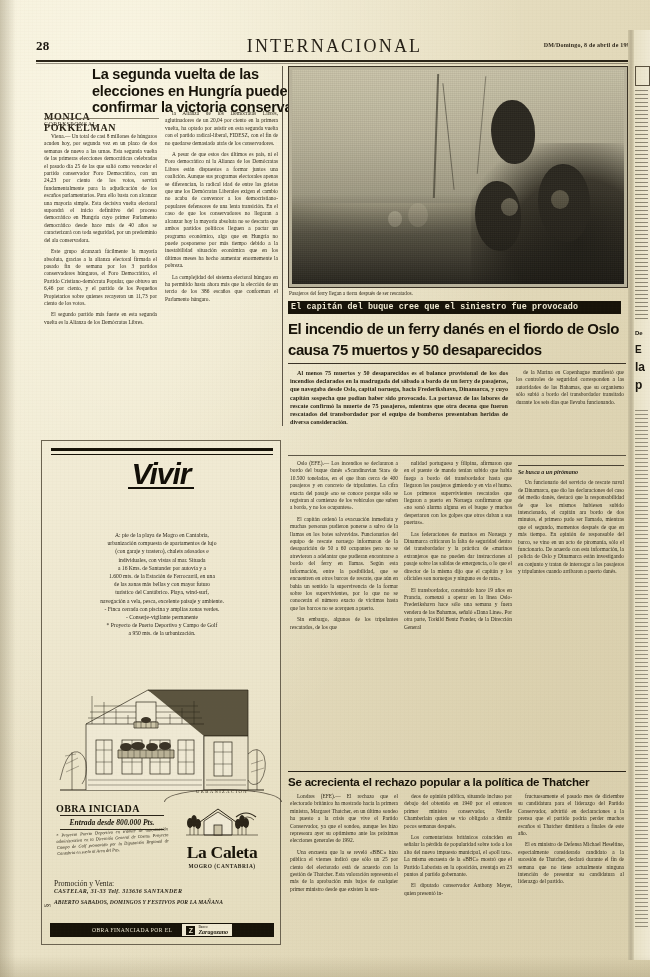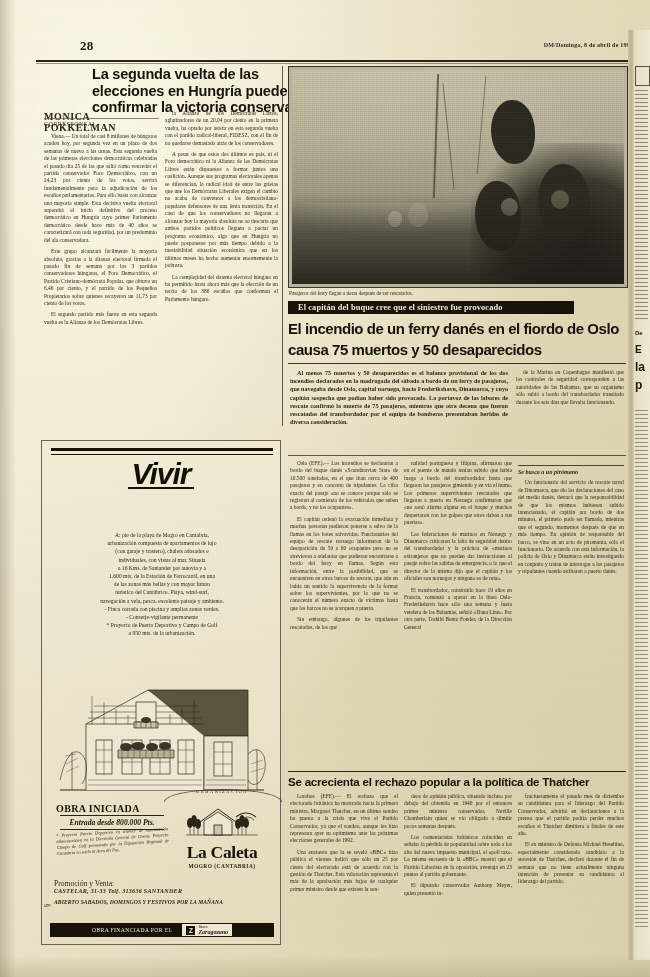--- a/index.html
+++ b/index.html
@@ -21,21 +21,21 @@
   .grain{
     position:absolute;inset:0;pointer-events:none;opacity:.35;
     background-image:
       repeating-linear-gradient(0deg, rgba(120,105,70,.05) 0 1px, rgba(0,0,0,0) 1px 3px),
       repeating-linear-gradient(90deg, rgba(120,105,70,.04) 0 1px, rgba(0,0,0,0) 1px 4px);
   }
   .sheet{position:absolute;left:0;top:0;width:650px;height:977px;}
 
   
   .masthead{position:absolute;left:36px;top:38px;width:597px;height:24px;}
-  .folio{position:absolute;left:0;top:0;font-weight:bold;font-size:13px;letter-spacing:.3px;margin-left:44px;}
+  .folio{position:absolute;left:0;top:0;font-weight:bold;font-size:13px;letter-spacing:.3px;}
   .section-title{
     position:absolute;left:0;right:0;top:-2px;text-align:center;
     font-size:18px;letter-spacing:2.2px;font-family:"Liberation Serif",serif;
     color:#241f16;
   }
   .edition{
     position:absolute;right:0;top:4px;font-size:6px;font-weight:bold;
     letter-spacing:.2px;color:#30291d;white-space:nowrap;
   }
   .rule-top{position:absolute;left:36px;top:60px;width:597px;height:2px;background:#2a2418;}
@@ -107,24 +107,24 @@
       repeating-linear-gradient(0deg, rgba(0,0,0,.10) 0 1px, rgba(255,255,255,.04) 1px 2px),
       repeating-linear-gradient(90deg, rgba(0,0,0,.07) 0 1px, rgba(255,255,255,.03) 1px 2px);
   }
   .caption{
     position:absolute;left:289px;top:290px;width:336px;
     font-size:5.2px;color:#2d2719;font-family:"Liberation Serif",serif;
   }
 
   
   .kicker-bar{
-    position:absolute;left:288px;top:301px;width:286px;height:13px;
+    position:absolute;left:288px;top:301px;width:333px;height:13px;
     background:#171309;color:#efe9d2;
-    font-family:Liberation Serif, serif;font-weight:bold;
-    font-size:8.4px;line-height:13px;padding-left:10px;box-sizing:border-box;
+    font-family:Liberation Mono, monospace;font-weight:bold;
+    font-size:8.4px;line-height:13px;padding-left:3px;box-sizing:border-box;
     letter-spacing:.1px;
   }
   #ferry-hdl{
     position:absolute;left:288px;top:318px;width:338px;
     font-size:15px;line-height:21px;letter-spacing:-.45px;
   }
   .rule-ferry{position:absolute;left:288px;top:363px;width:338px;height:1px;background:#3a3226;}
   #ferry-lead{left:290px;top:369px;width:218px;height:82px;}
   #ferry-c3top{left:516px;top:369px;width:108px;height:82px;}
   .rule-ferry2{position:absolute;left:288px;top:455px;width:338px;height:1px;background:#3a3226;opacity:.8;}
@@ -249,20 +249,21 @@
   }
 </style>
 </head>
 <body>
 
 <div class="page">
   <div class="sheet">
 
     <div class="masthead">
       <div class="folio">28</div>
+      <div class="section-title">INTERNACIONAL</div>
       <div class="edition">DM/Domingo, 8 de abril de 1990</div>
     </div>
     <div class="rule-top"></div>
     <div class="rule-top2"></div>
 
     <div class="col hdl" id="hungary-hdl">La segunda vuelta de las elecciones en Hungría puede confirmar la victoria conservadora</div>
     <div class="col byline" id="hungary-byline">MONICA POKKELMAN</div>
     <div id="hungary-rule"></div>
     <div class="col" id="hungary-role">CORRESPONSAL</div>
     <div class="col body-txt multi" id="hungary-c1">

